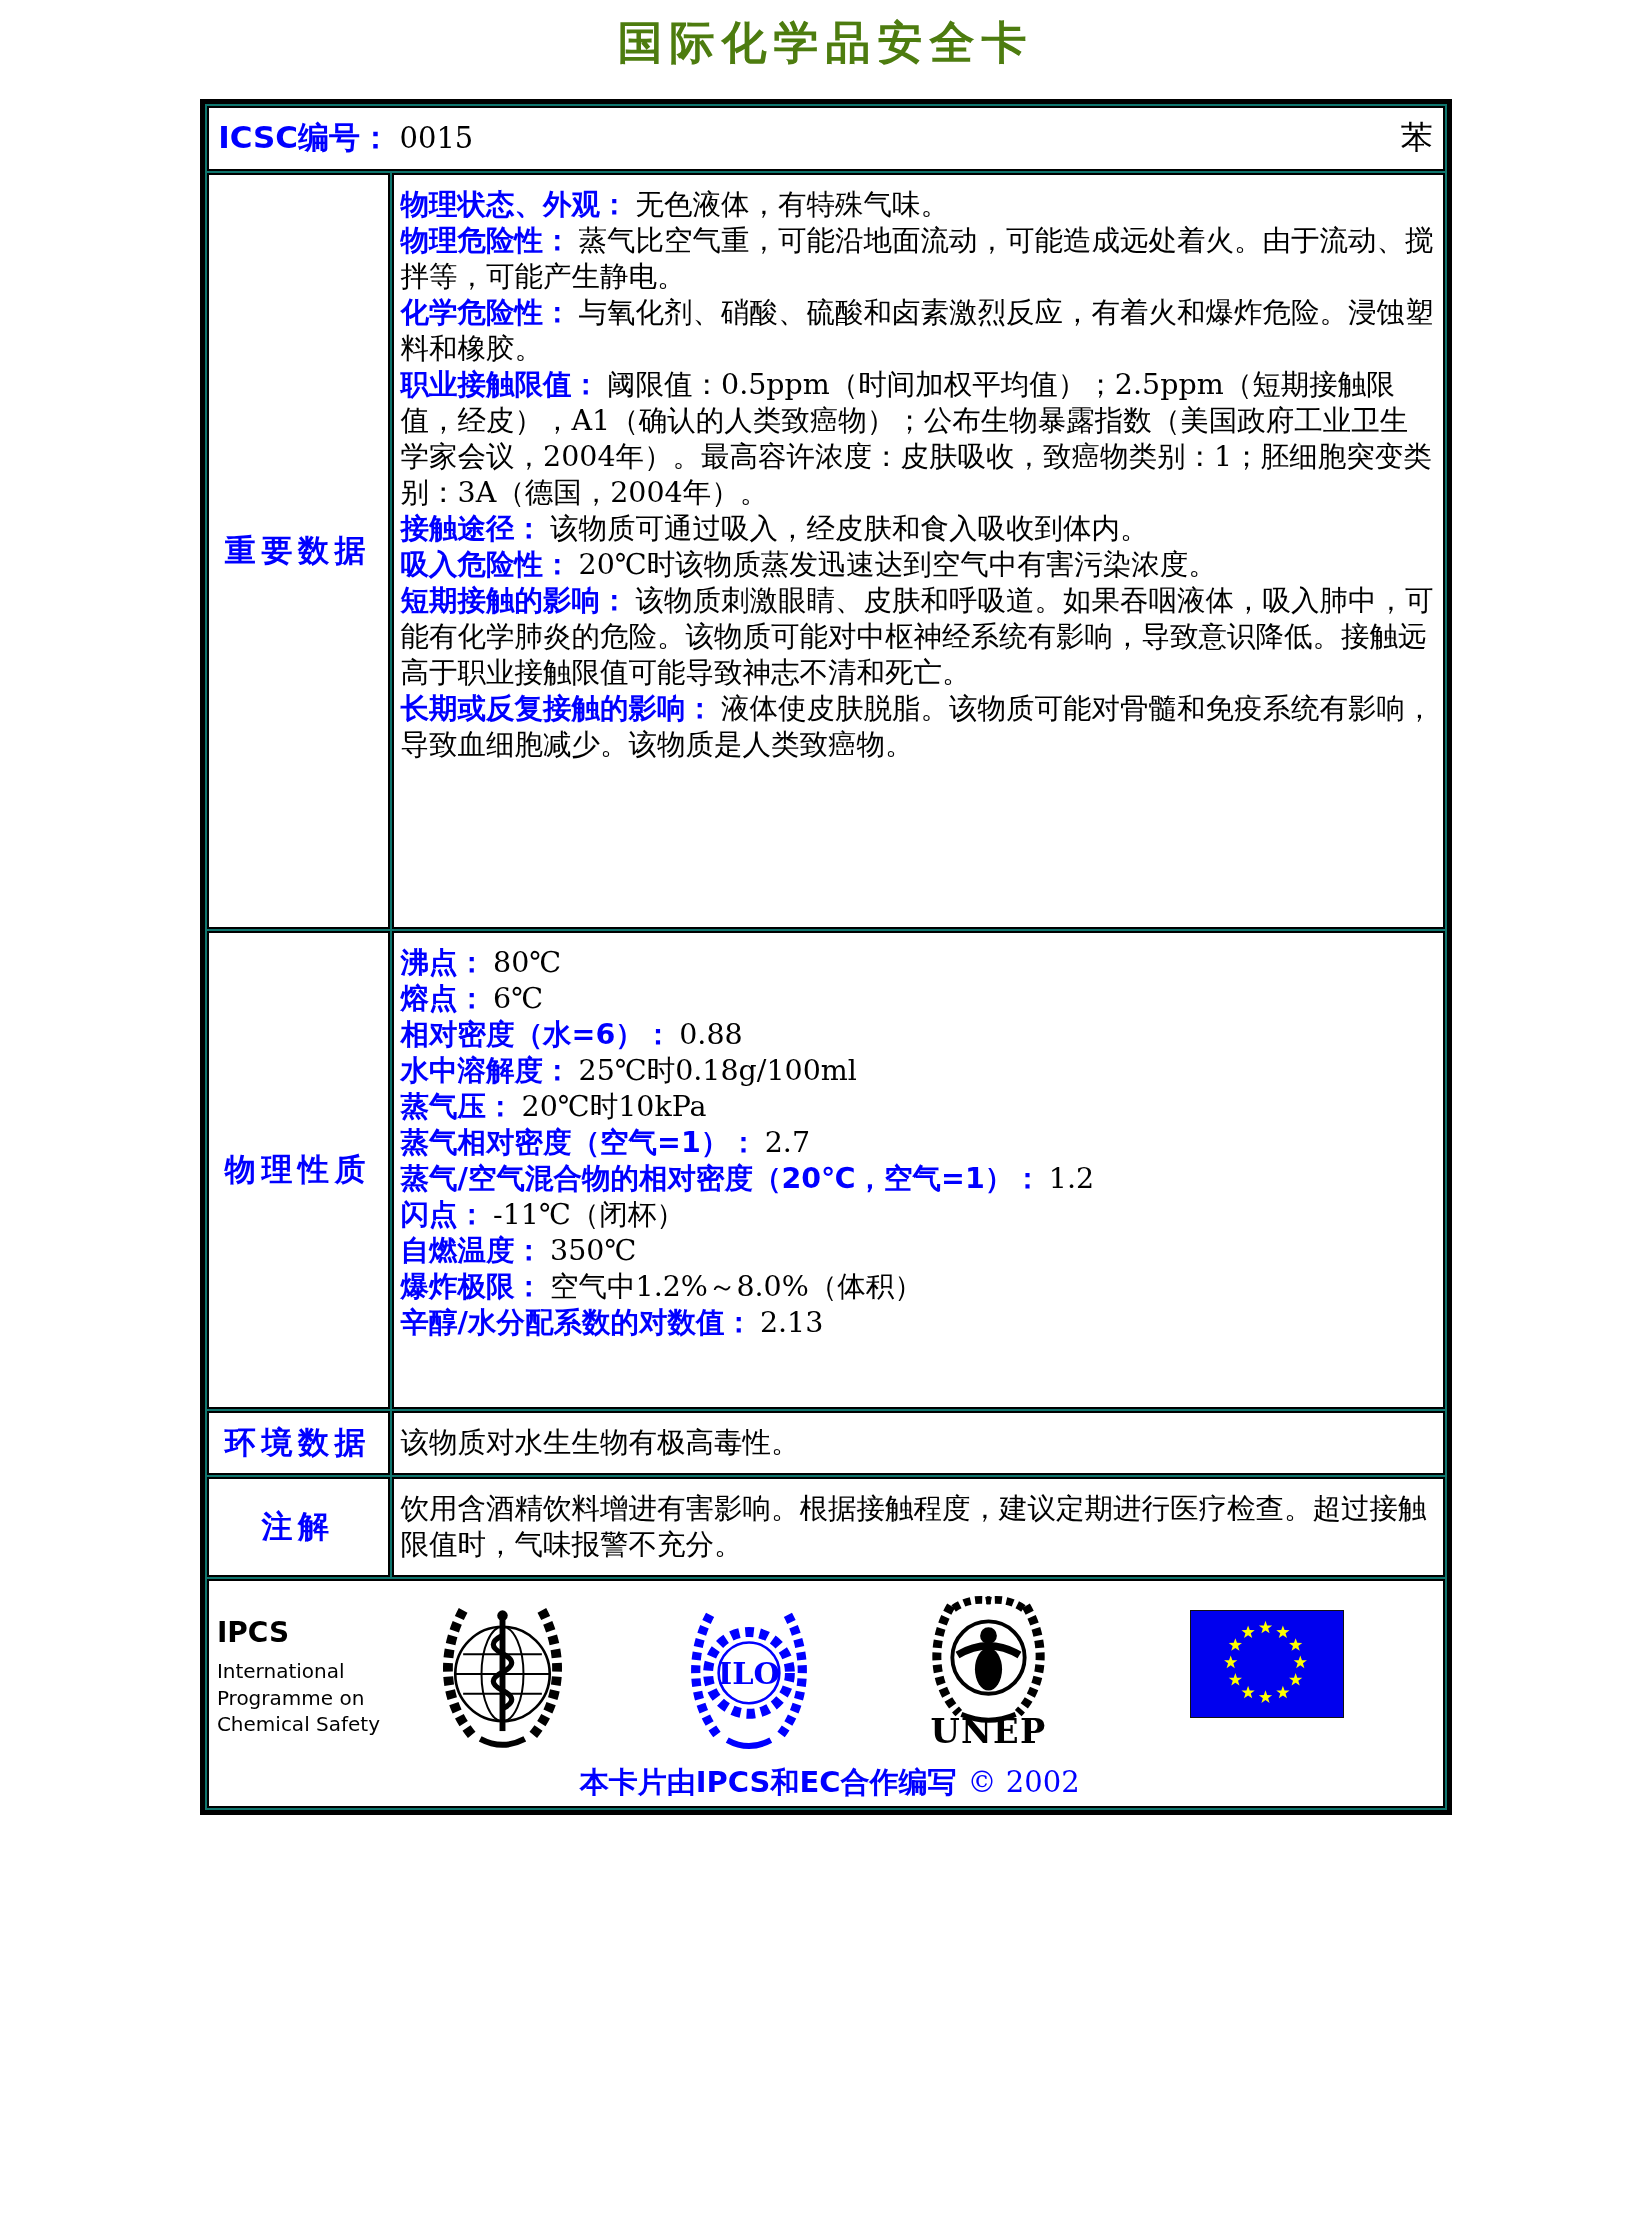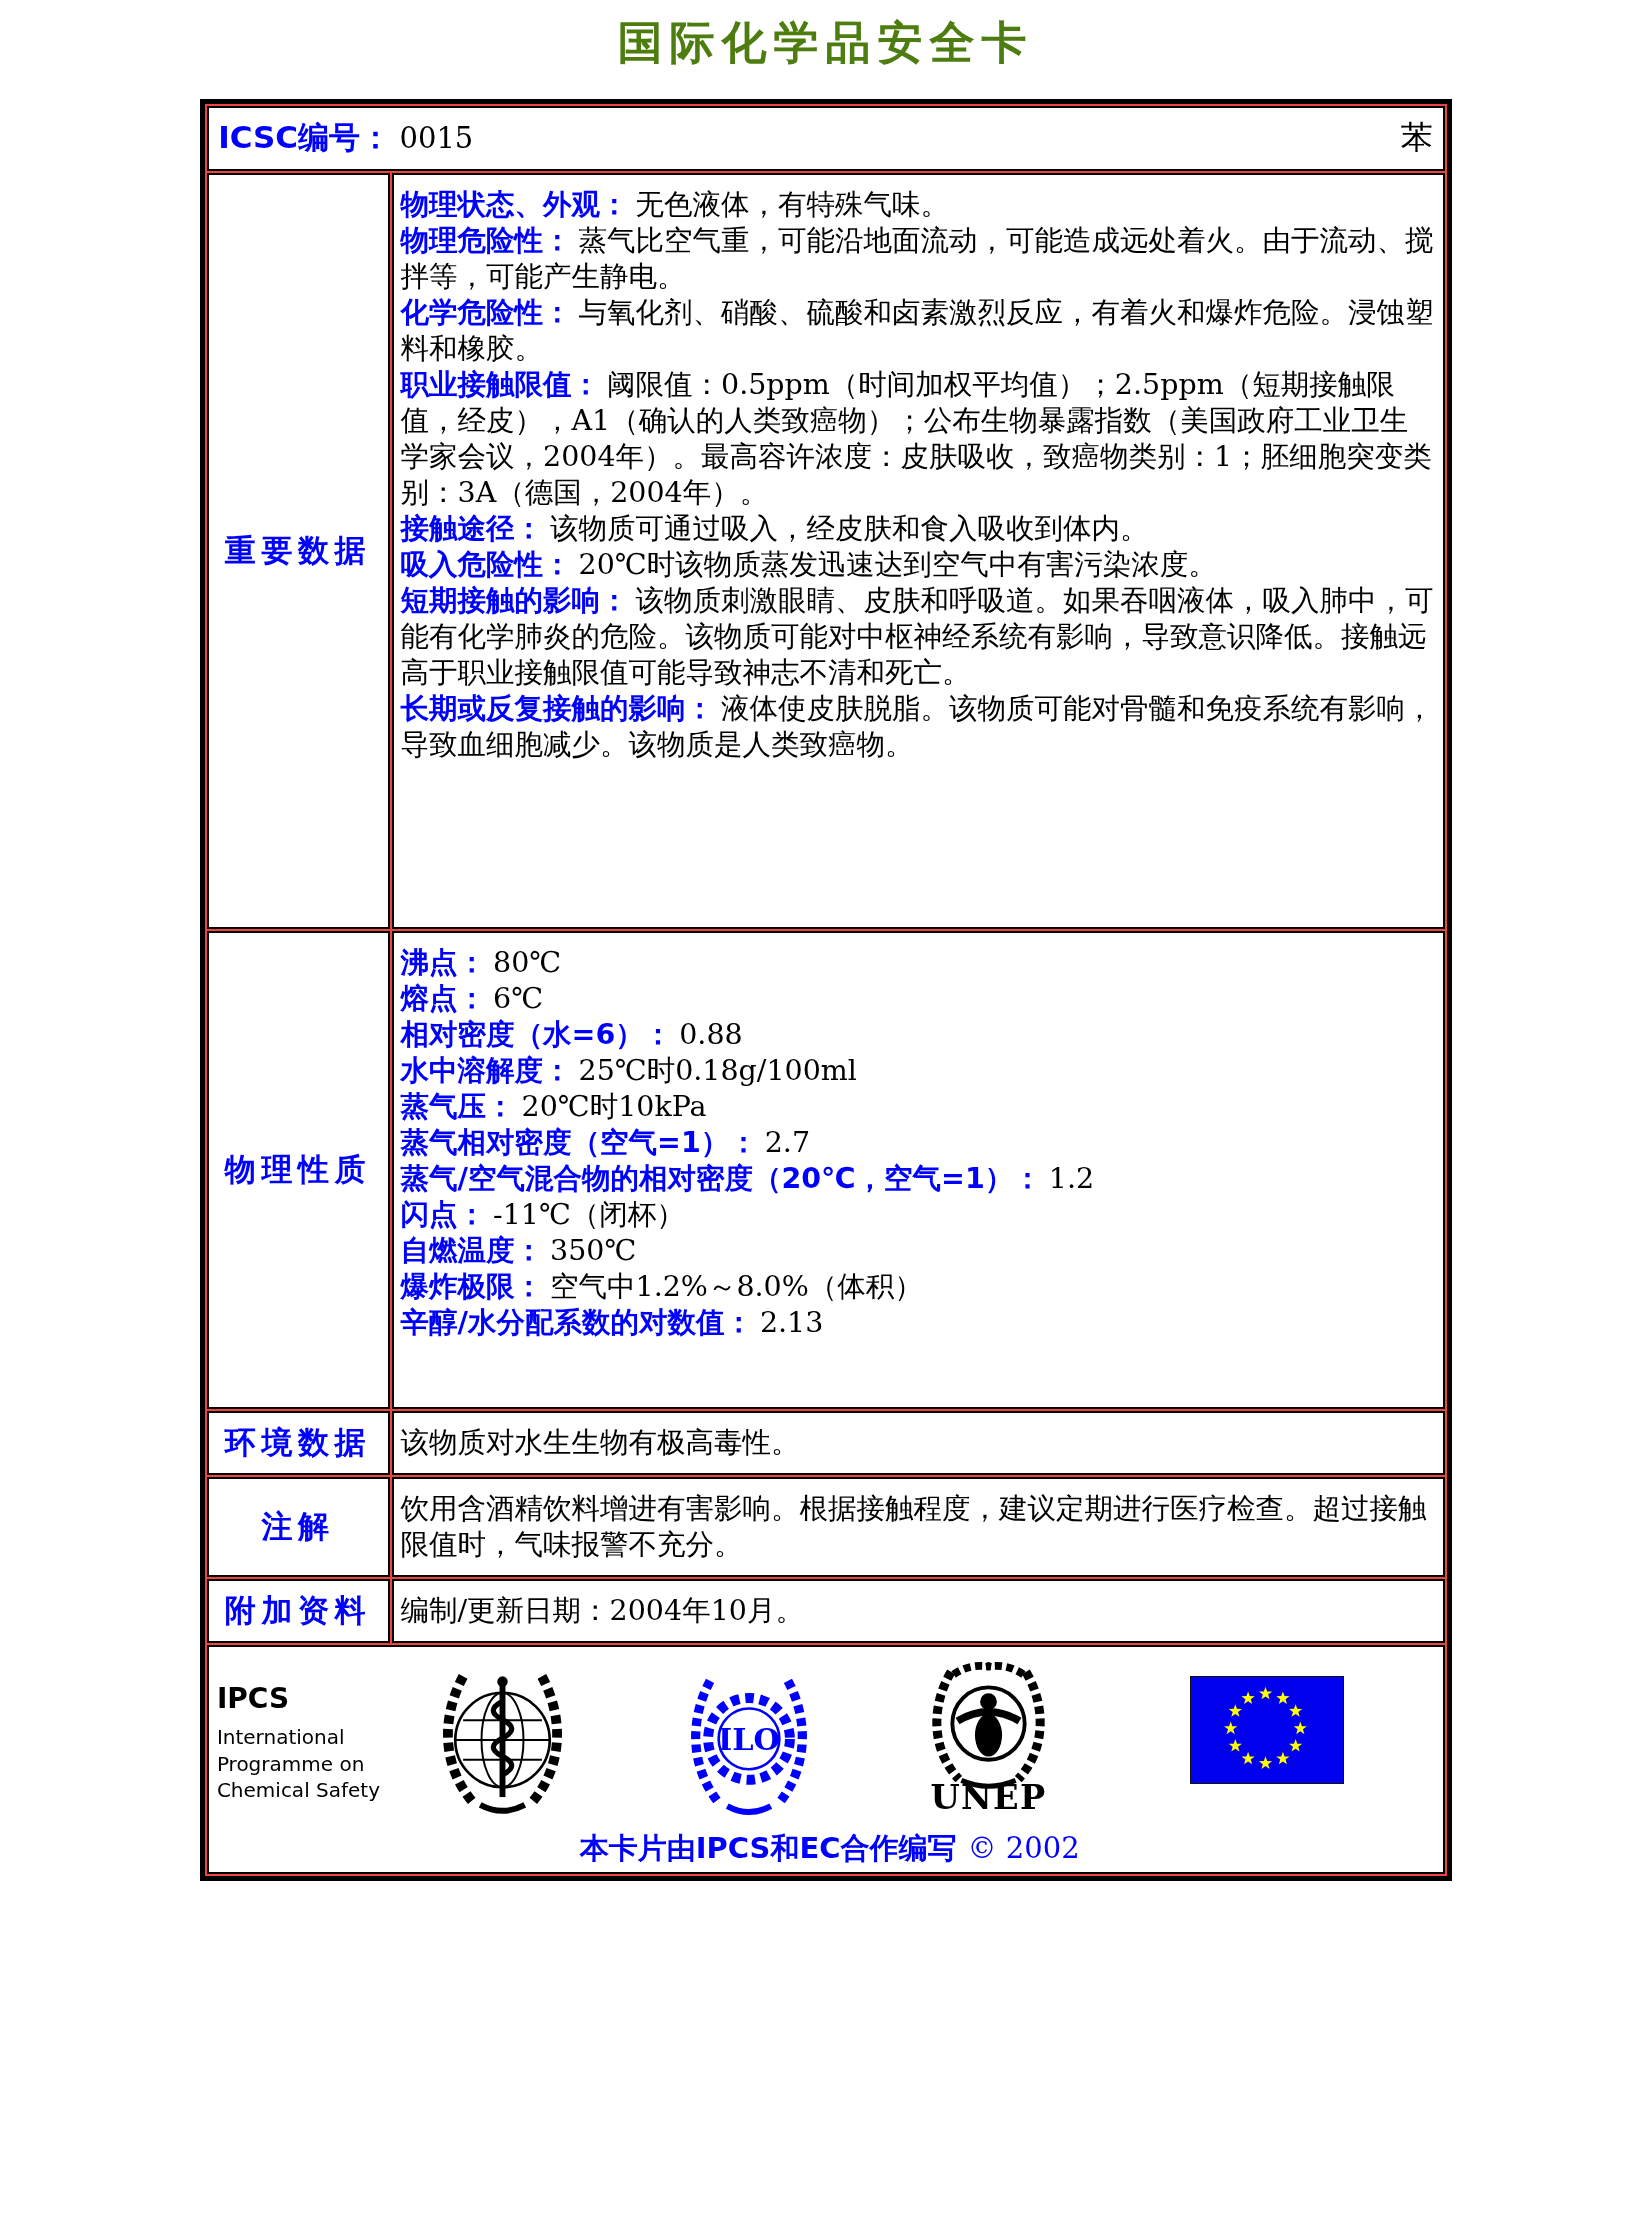--- a/index.html
+++ b/index.html
@@ -19,21 +19,21 @@
     font-size:45px;
     line-height:65px;
     letter-spacing:7px;
   }
   table.card{
     width:1252px;
     margin:0 auto;
     border:5.6px solid #000;
     border-collapse:separate;
     border-spacing:2.8px;
-    background:#ef4444;
+    background:#0f766e;
   }
   table.card td{
     border:2.1px solid #000;
     background:#fff;
   }
   td.side-label{
     width:177px;
     text-align:center;
     vertical-align:middle;
     color:#0000FF;
@@ -165,24 +165,20 @@
     <tr>
       <td class="side-label" style="height:43px;">环境数据</td>
       <td class="content-cell content-mid">该物质对水生生物有极高毒性。</td>
     </tr>
 
     <tr>
       <td class="side-label" style="height:77px;">注解</td>
       <td class="content-cell content-mid">饮用含酒精饮料增进有害影响。根据接触程度，建议定期进行医疗检查。超过接触限值时，气味报警不充分。</td>
     </tr>
 
-    <tr>
-      <td class="side-label" style="height:45px;">附加资料</td>
-      <td class="content-cell content-mid">编制/更新日期：2004年10月。</td>
-    </tr>
 
     <tr>
       <td colspan="2" class="logos-cell">
         <div class="logos-row">
           <div class="ipcs-block">
             <div class="ipcs-title">IPCS</div>
             <div class="ipcs-sub">
               <div>International</div>
               <div>Programme on</div>
               <div>Chemical Safety</div>

